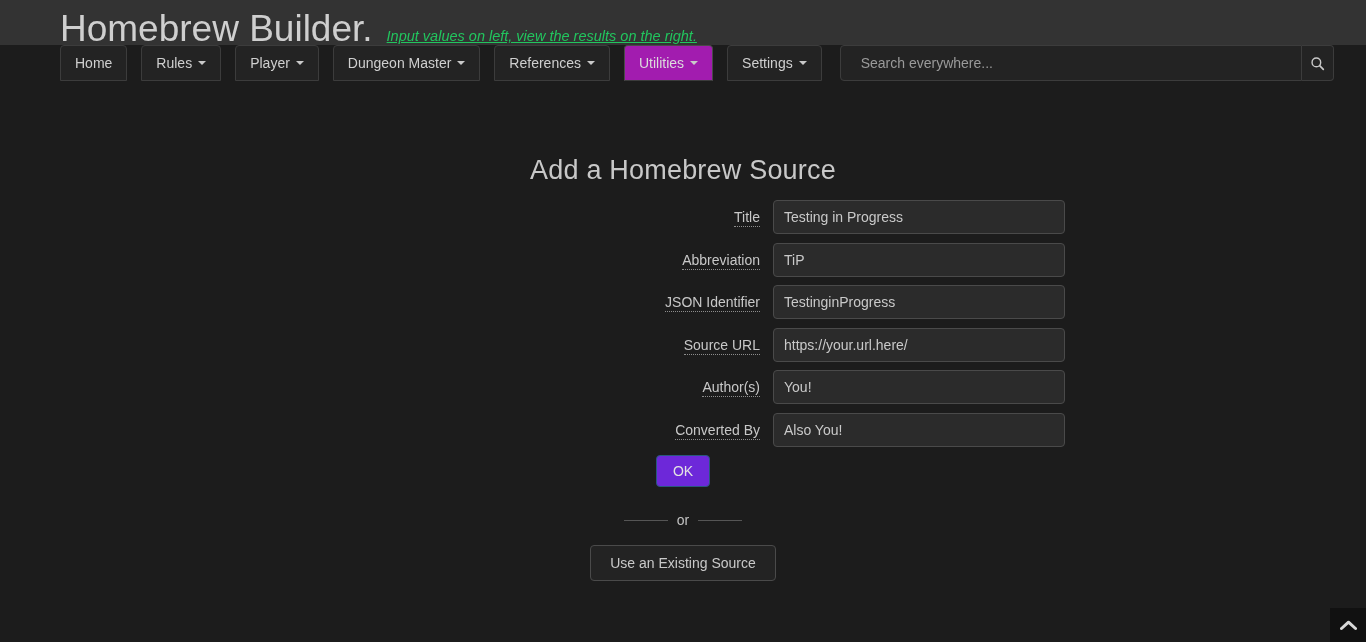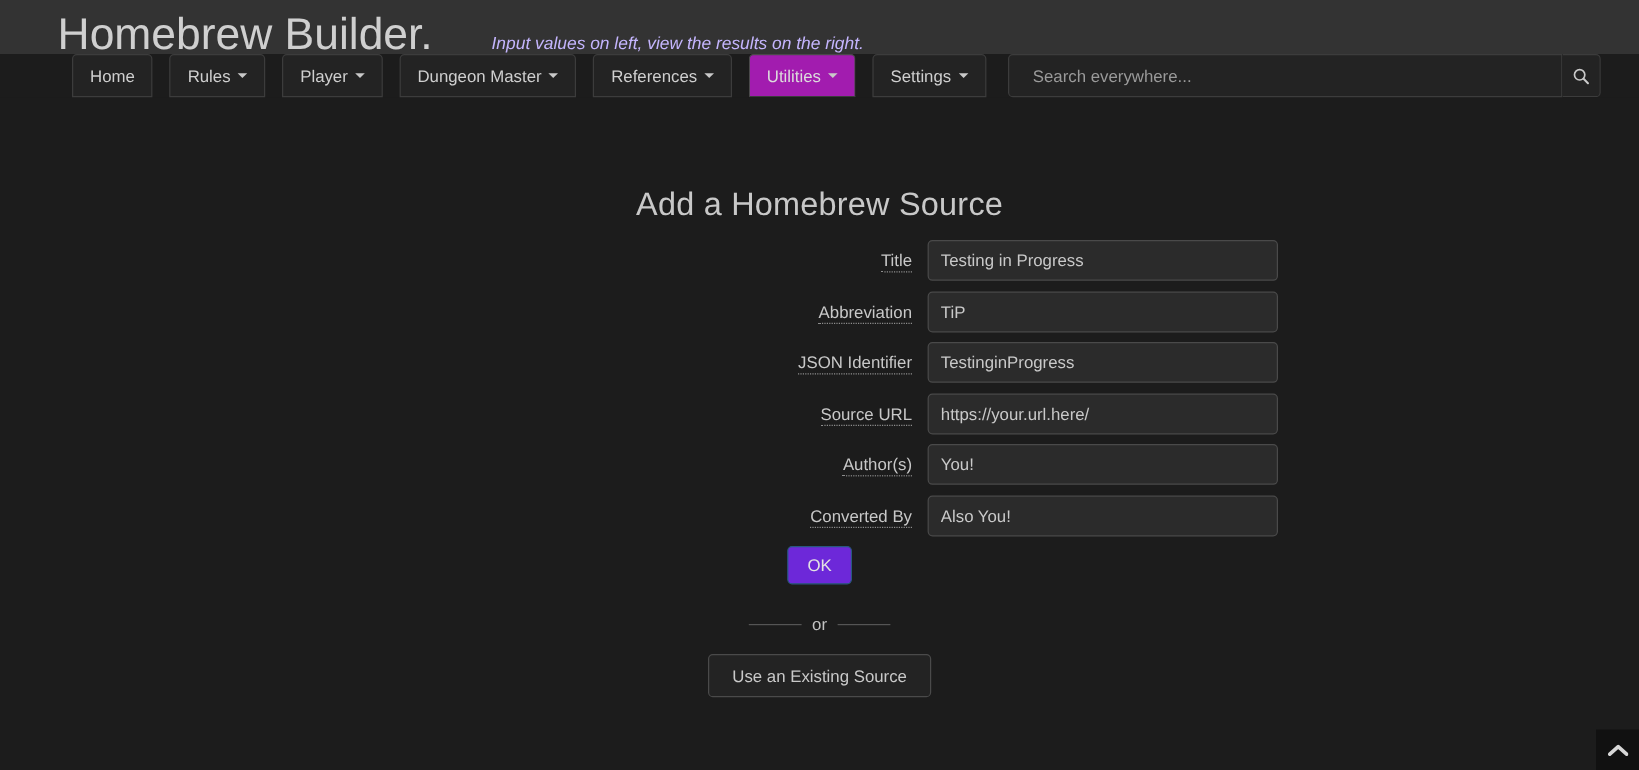--- a/index.html
+++ b/index.html
@@ -14,40 +14,40 @@
 
   
   .masthead {
     position: relative;
     height: 45px;
     background: #333333;
     width: 100%;
   }
   .brand-row {
     position: absolute;
-    left: 48px;
+    left: 60px;
     bottom: -2px;
     display: flex;
     align-items: baseline;
     white-space: nowrap;
-    gap: 35px;
   }
   .brand-title {
     font-size: 37px;
     line-height: 1;
     color: #cfcfcf;
     font-weight: normal;
     letter-spacing: 0px;
   }
   .brand-tagline {
     font-size: 14.5px;
     font-style: italic;
-    color: #c4b5fd;
+    color: #22c55e;
     margin-left: 14px;
     line-height: 1;
+    text-decoration: underline;
   }
 
   
   .navrow {
     position: relative;
     height: 36px;
     background: #1c1c1c;
     padding-left: 60px;
     display: flex;
     align-items: stretch;

